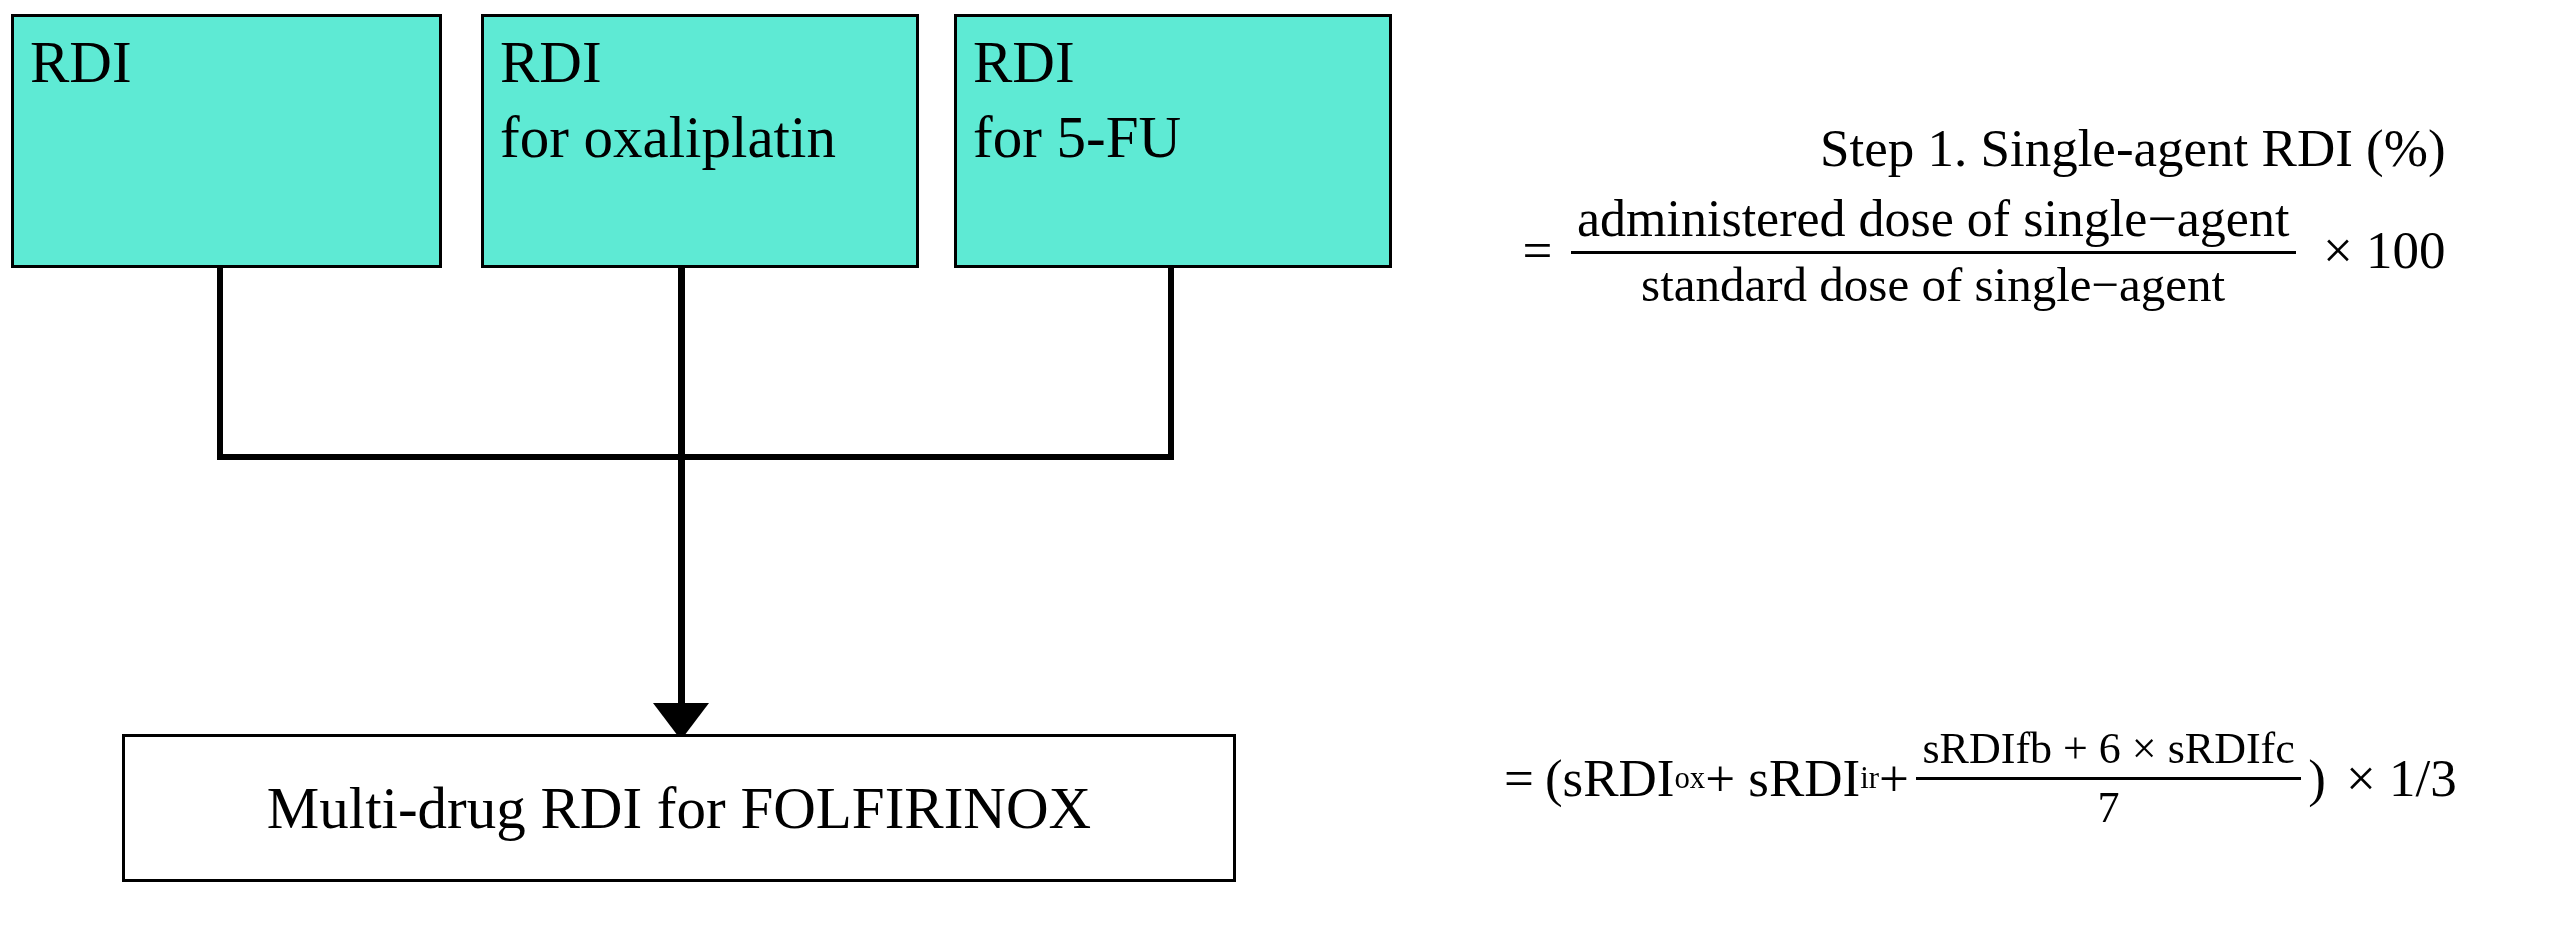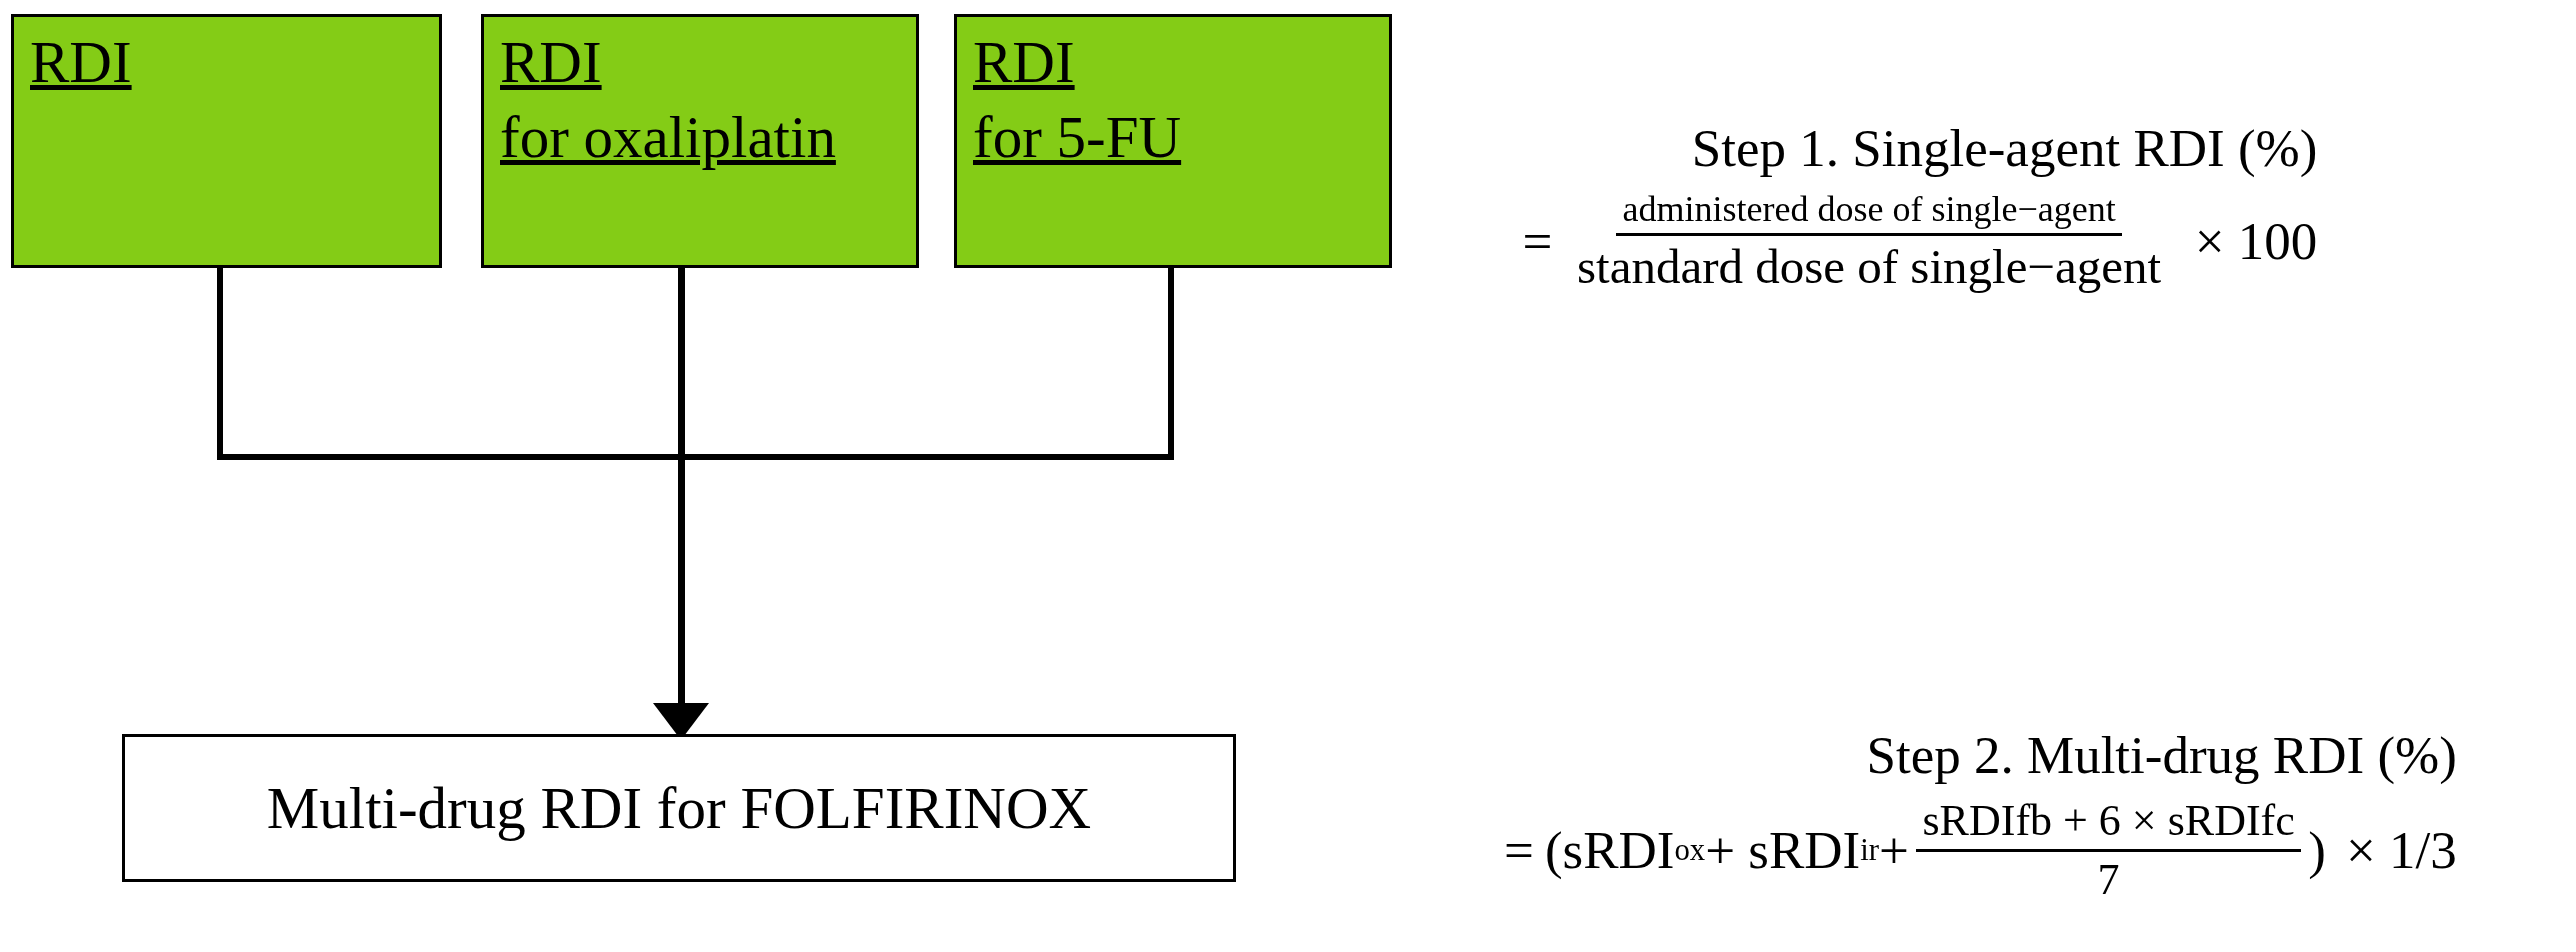--- a/index.html
+++ b/index.html
@@ -21,24 +21,23 @@
     left: 0; top: 0;
     width: 2576px;
     height: 953px;
   }
 
   
   .drug-box {
     position: absolute;
     border: 3.1px solid #000;
     box-sizing: border-box;
-    background: #84cc16;
+    background: #5eead4;
     padding: 8.6px 16px;
     display: block;
-    text-decoration: underline;
   }
   .drug-box .line {
     font-size: 59px;
     line-height: 1.26;
     white-space: nowrap;
   }
 
   #box-irinotecan { left: 11px;   top: 13.6px;  width: 431px;  height: 254px; }
   #box-oxaliplatin{ left: 481px;  top: 13.6px;  width: 438px;  height: 254px; }
   #box-5fu        { left: 954px; top: 13.6px;  width: 438px;  height: 254px; }
@@ -116,21 +115,21 @@
   .frac {
     display: inline-flex;
     flex-direction: column;
     align-items: center;
     vertical-align: middle;
     margin: 0 7.4px;
   }
   .frac .num {
     padding: 0 6.2px 2.5px 6.2px;
     border-bottom: 3.1px solid #000;
-    font-size: 36px;
+    font-size: 52px;
     line-height: 1.15;
   }
   .frac .den {
     padding: 2.5px 6.2px 0 6.2px;
     font-size: 49px;
     line-height: 1.15;
   }
   .frac.small .num, .frac.small .den { font-size: 44px; }
 
   .tail { margin-left: 20px; }
@@ -177,21 +176,20 @@
         <span class="eq-sign">=</span>
         <span class="frac">
           <span class="num">administered dose of single−agent</span>
           <span class="den">standard dose of single−agent</span>
         </span>
         <span class="tail">× 100</span>
       </div>
     </div>
 
     <div id="step2" class="step">
-      <div class="step-title">Step 2.  Multi-drug RDI (%)</div>
       <div class="eq-row">
         <span class="eq-sign">=</span>
         <span>(sRDI</span>
           <sub>ox</sub>
           <span> + sRDI</span>
           <sub>ir</sub>
           <span> + </span>
         <span class="frac small">
           <span class="num">sRDIfb + 6 × sRDIfc</span>
           <span class="den">7</span>

